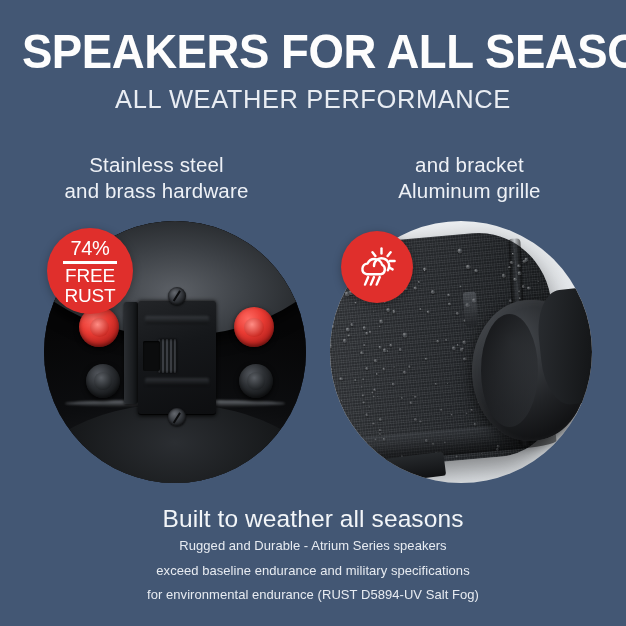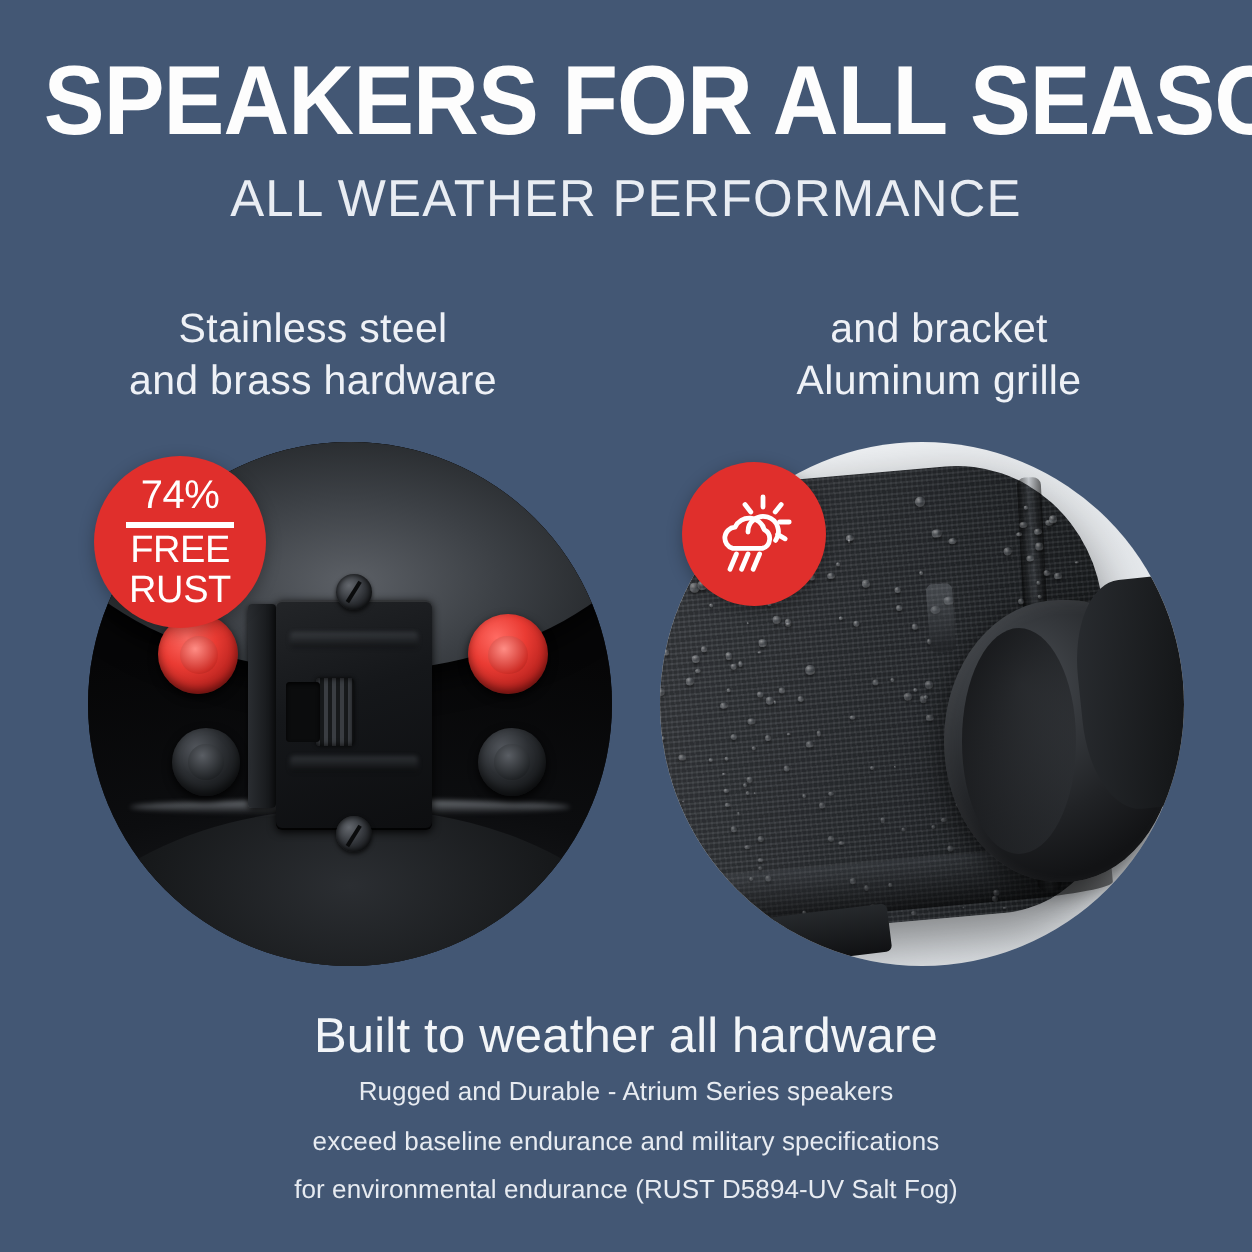--- a/index.html
+++ b/index.html
@@ -707,19 +707,19 @@
         <path d="M12.4 30.2 a5.4 5.4 0 0 1 1.1 -10.6 a7.8 7.8 0 0 1 14.6 1.2 a5.1 5.1 0 0 1 -0.9 9.4 z"></path>
 
         <line x1="14.2" y1="33.0" x2="11.0" y2="40.6"></line>
         <line x1="20.0" y1="33.0" x2="16.8" y2="40.6"></line>
         <line x1="25.8" y1="33.0" x2="22.6" y2="40.6"></line>
       </svg>
     </span>
   </div>
 
   <div class="footer">
-    <div class="foot-head">Built to weather all hardware</div>
+    <div class="foot-head">Built to weather all seasons</div>
     <div class="foot-line">Rugged and Durable - Atrium Series speakers</div>
     <div class="foot-line">exceed baseline endurance and military specifications</div>
     <div class="foot-line">for environmental endurance (RUST D5894-UV Salt Fog)</div>
   </div>
 
 </div>
 
 </body></html>

